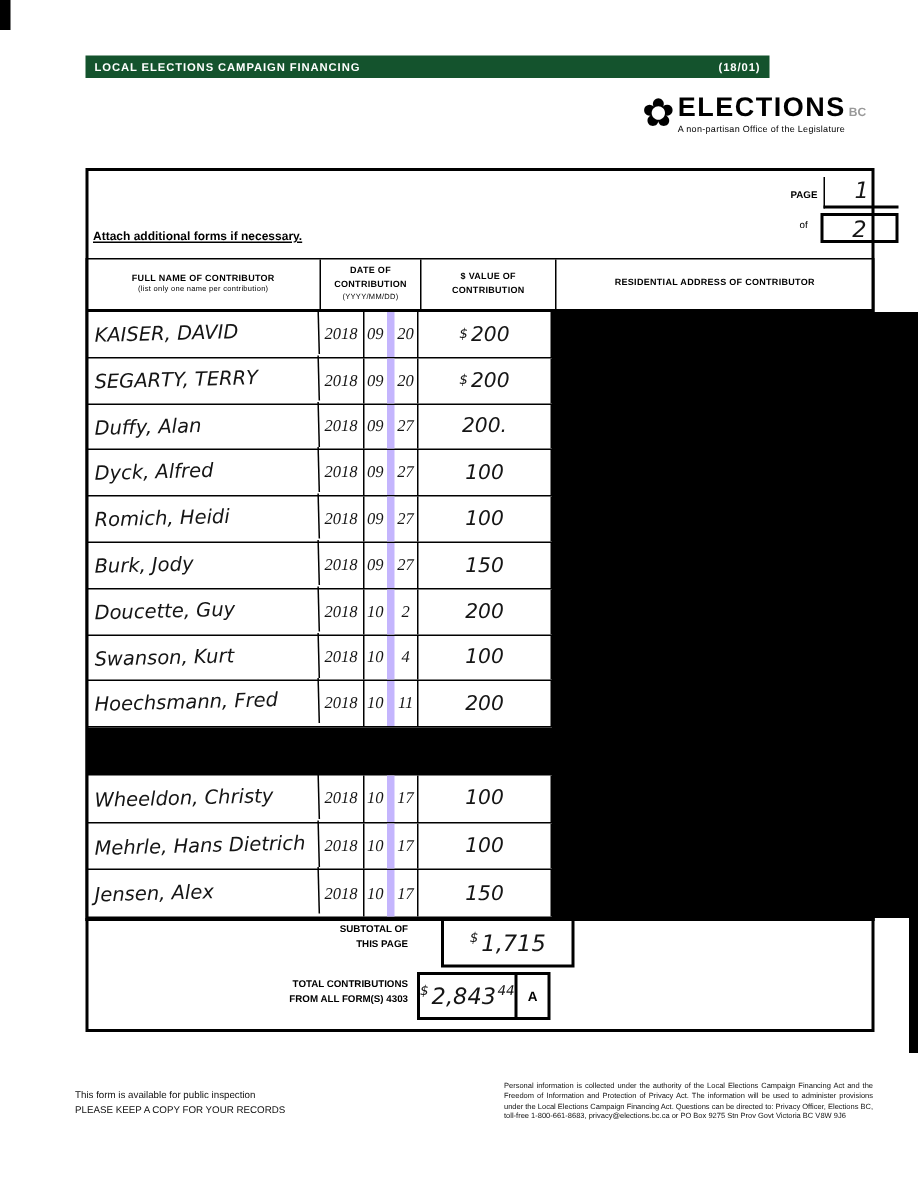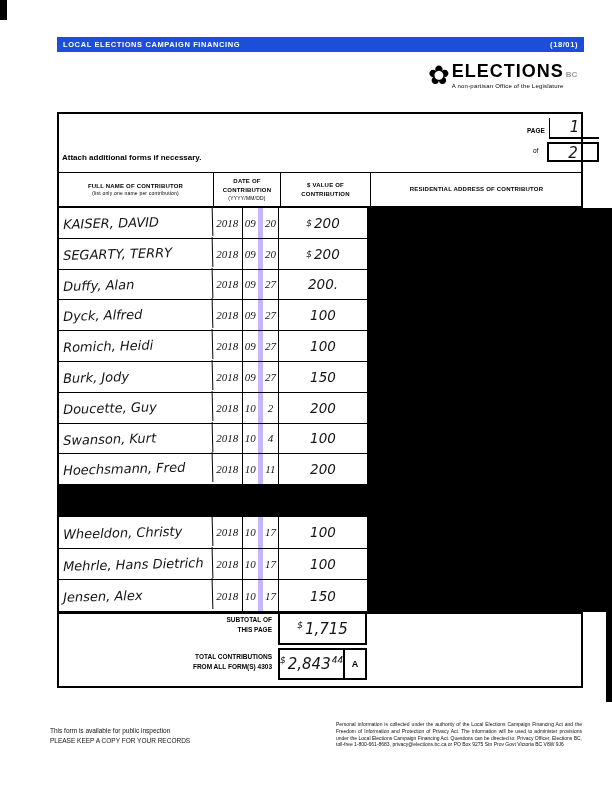--- a/index.html
+++ b/index.html
@@ -5,21 +5,21 @@
   html,body{margin:0;padding:0;background:#888;}
   .page{position:relative;width:612px;height:792px;background:#ffffff;overflow:hidden;
         font-family:"Liberation Sans",sans-serif;color:#000;}
   .abs{position:absolute;box-sizing:border-box;}
 
   
   .corner-mark{left:0;top:0;width:7px;height:20px;background:#000;}
   .right-strip{left:606px;top:610px;width:6px;height:92px;background:#000;}
 
   
-  .topbar{left:57px;top:37px;width:527px;height:15px;background:#1d4ed8;color:#fff;
+  .topbar{left:57px;top:37px;width:456px;height:15px;background:#14532d;color:#fff;
           display:flex;justify-content:space-between;align-items:center;padding:0 6px;
           font-size:7.5px;font-weight:bold;letter-spacing:.6px;}
 
   
   .title-wrap{left:57px;top:58px;width:372px;text-align:center;}
   .title-main{display:inline-block;font-size:13.5px;font-weight:bold;letter-spacing:.2px;
               border-bottom:2px solid #000;padding-bottom:2px;}
   .title-sub{margin-top:4px;font-size:10.5px;font-weight:bold;letter-spacing:.4px;}
 
   
@@ -29,21 +29,21 @@
   .logo-bc{font-size:8px;color:#999;font-weight:bold;margin-left:2px;margin-top:28px;}
   .logo-tag{font-size:6px;margin-top:2px;letter-spacing:.2px;}
 
   
   .form-border{left:57px;top:112px;width:526px;height:576px;border:2px solid #000;}
 
   
   .name-box{left:60px;top:116px;width:452px;height:33px;border:1.5px solid #000;}
   .name-label{position:absolute;left:4px;top:2px;font-size:5.5px;letter-spacing:.3px;}
   .name-value{position:absolute;left:6px;top:13px;font-size:10px;}
-  .attach-note{left:62px;top:153px;font-size:8px;font-weight:bold;}
+  .attach-note{left:62px;top:153px;font-size:8px;font-weight:bold;text-decoration:underline;}
   .page-label{left:527px;top:127px;font-size:6.5px;font-weight:bold;}
   .page-one{left:549px;top:118px;width:50px;height:21px;border-bottom:2px solid #000;
             border-left:1.5px solid #000;text-align:center;}
   .of-label{left:533px;top:147px;font-size:6.5px;}
   .page-two{left:547px;top:142px;width:52px;height:20px;border:2px solid #000;text-align:center;}
 
   
   .thead{left:57px;top:172px;width:526px;height:36px;display:flex;border:1.5px solid #000;
          border-bottom:2px solid #000;}
   .th{display:flex;flex-direction:column;justify-content:center;align-items:center;
@@ -71,21 +71,21 @@
   .hand-amt{font-size:13.5px;}
   .ds{font-size:9px;margin-right:2px;}
   .hand-big{font-size:15px;}
 
   
   .redaction-block{left:368px;top:208px;width:244px;height:404px;background:#000;}
 
   
   .subtotal-label{left:180px;top:615px;width:92px;text-align:right;
                   font-size:6.5px;font-weight:bold;line-height:1.5;}
-  .subtotal-box{left:278px;top:612px;width:89px;height:33px;border:2px solid #000;
+  .subtotal-box{left:294px;top:612px;width:89px;height:33px;border:2px solid #000;
                 display:flex;align-items:center;justify-content:center;}
   .total-label{left:148px;top:652px;width:124px;text-align:right;
                font-size:6.5px;font-weight:bold;line-height:1.5;}
   .total-box{left:278px;top:648px;width:89px;height:32px;border:2px solid #000;display:flex;}
   .total-val{flex:1;display:flex;align-items:center;justify-content:center;}
   .total-a{width:20px;border-left:2px solid #000;display:flex;align-items:center;
            justify-content:center;font-size:9px;font-weight:bold;}
   .cents{font-size:9px;vertical-align:super;margin-left:1px;margin-top:41px;}
 
   

